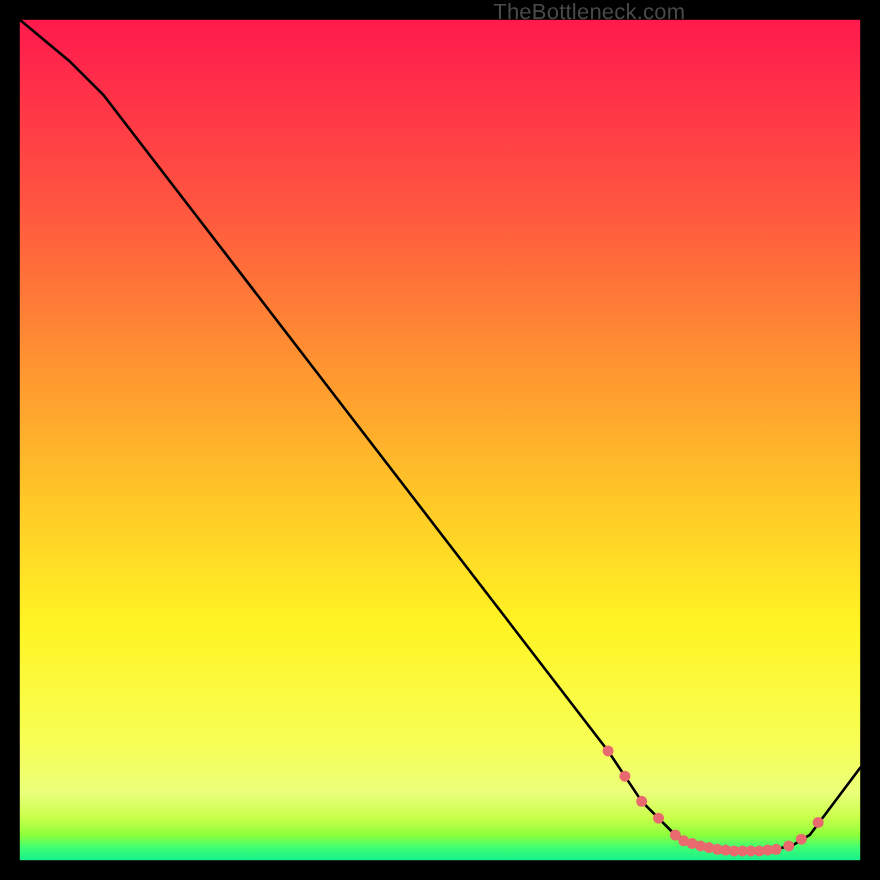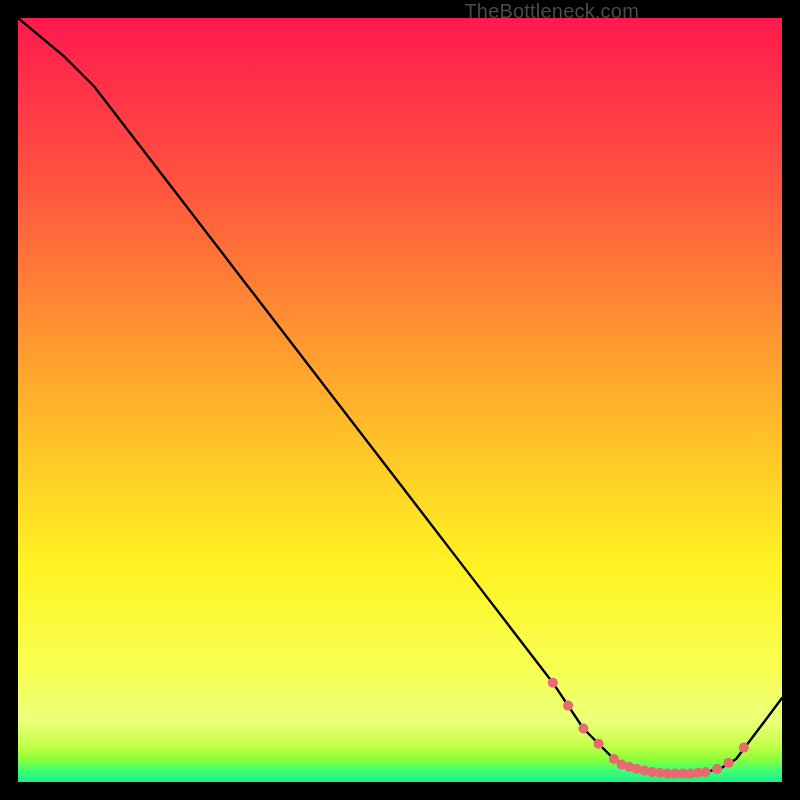--- a/index.html
+++ b/index.html
@@ -9,21 +9,20 @@
     height: 800px;
     background: #000;
     overflow: hidden;
     font-family: Arial, Helvetica, sans-serif;
   }
   .frame {
     position: relative;
     width: 645px;
     height: 800px;
     background: #000;
-    padding-left: 16px;
   }
   .plot {
     position: absolute;
     left: 18px;
     top: 18px;
     width: 764px;
     height: 764px;
     
     background:
       linear-gradient(to bottom,

